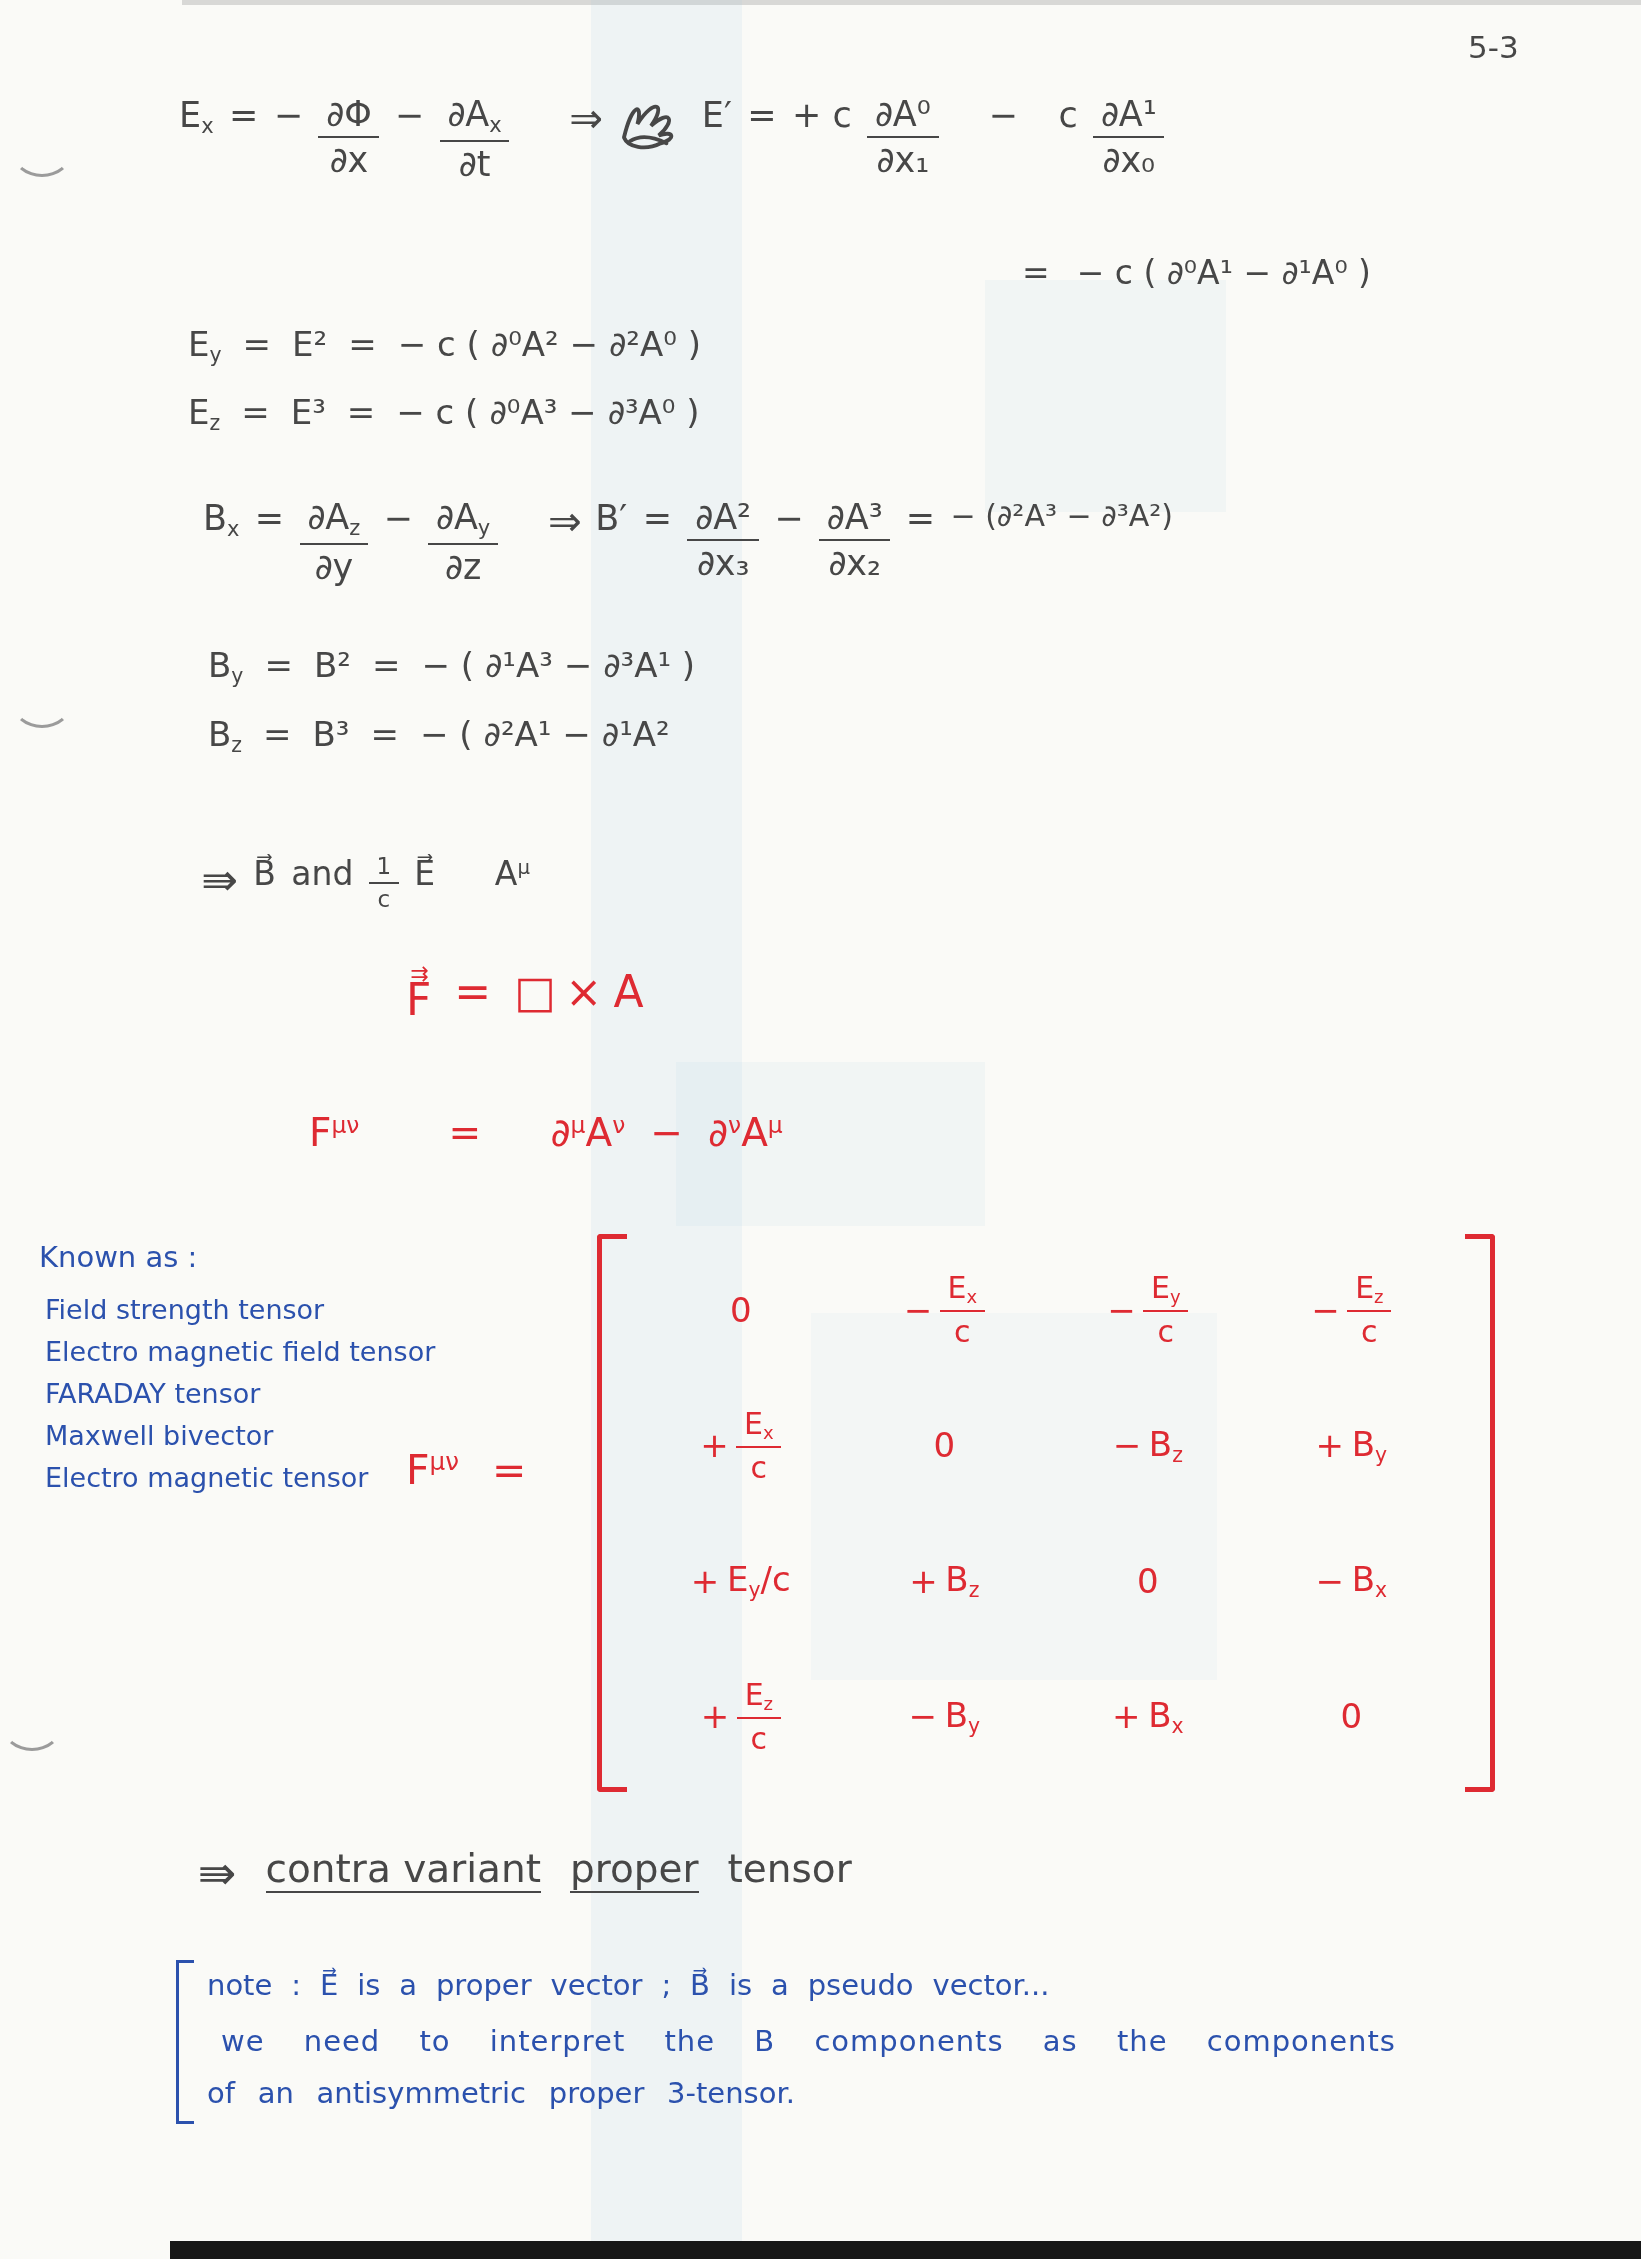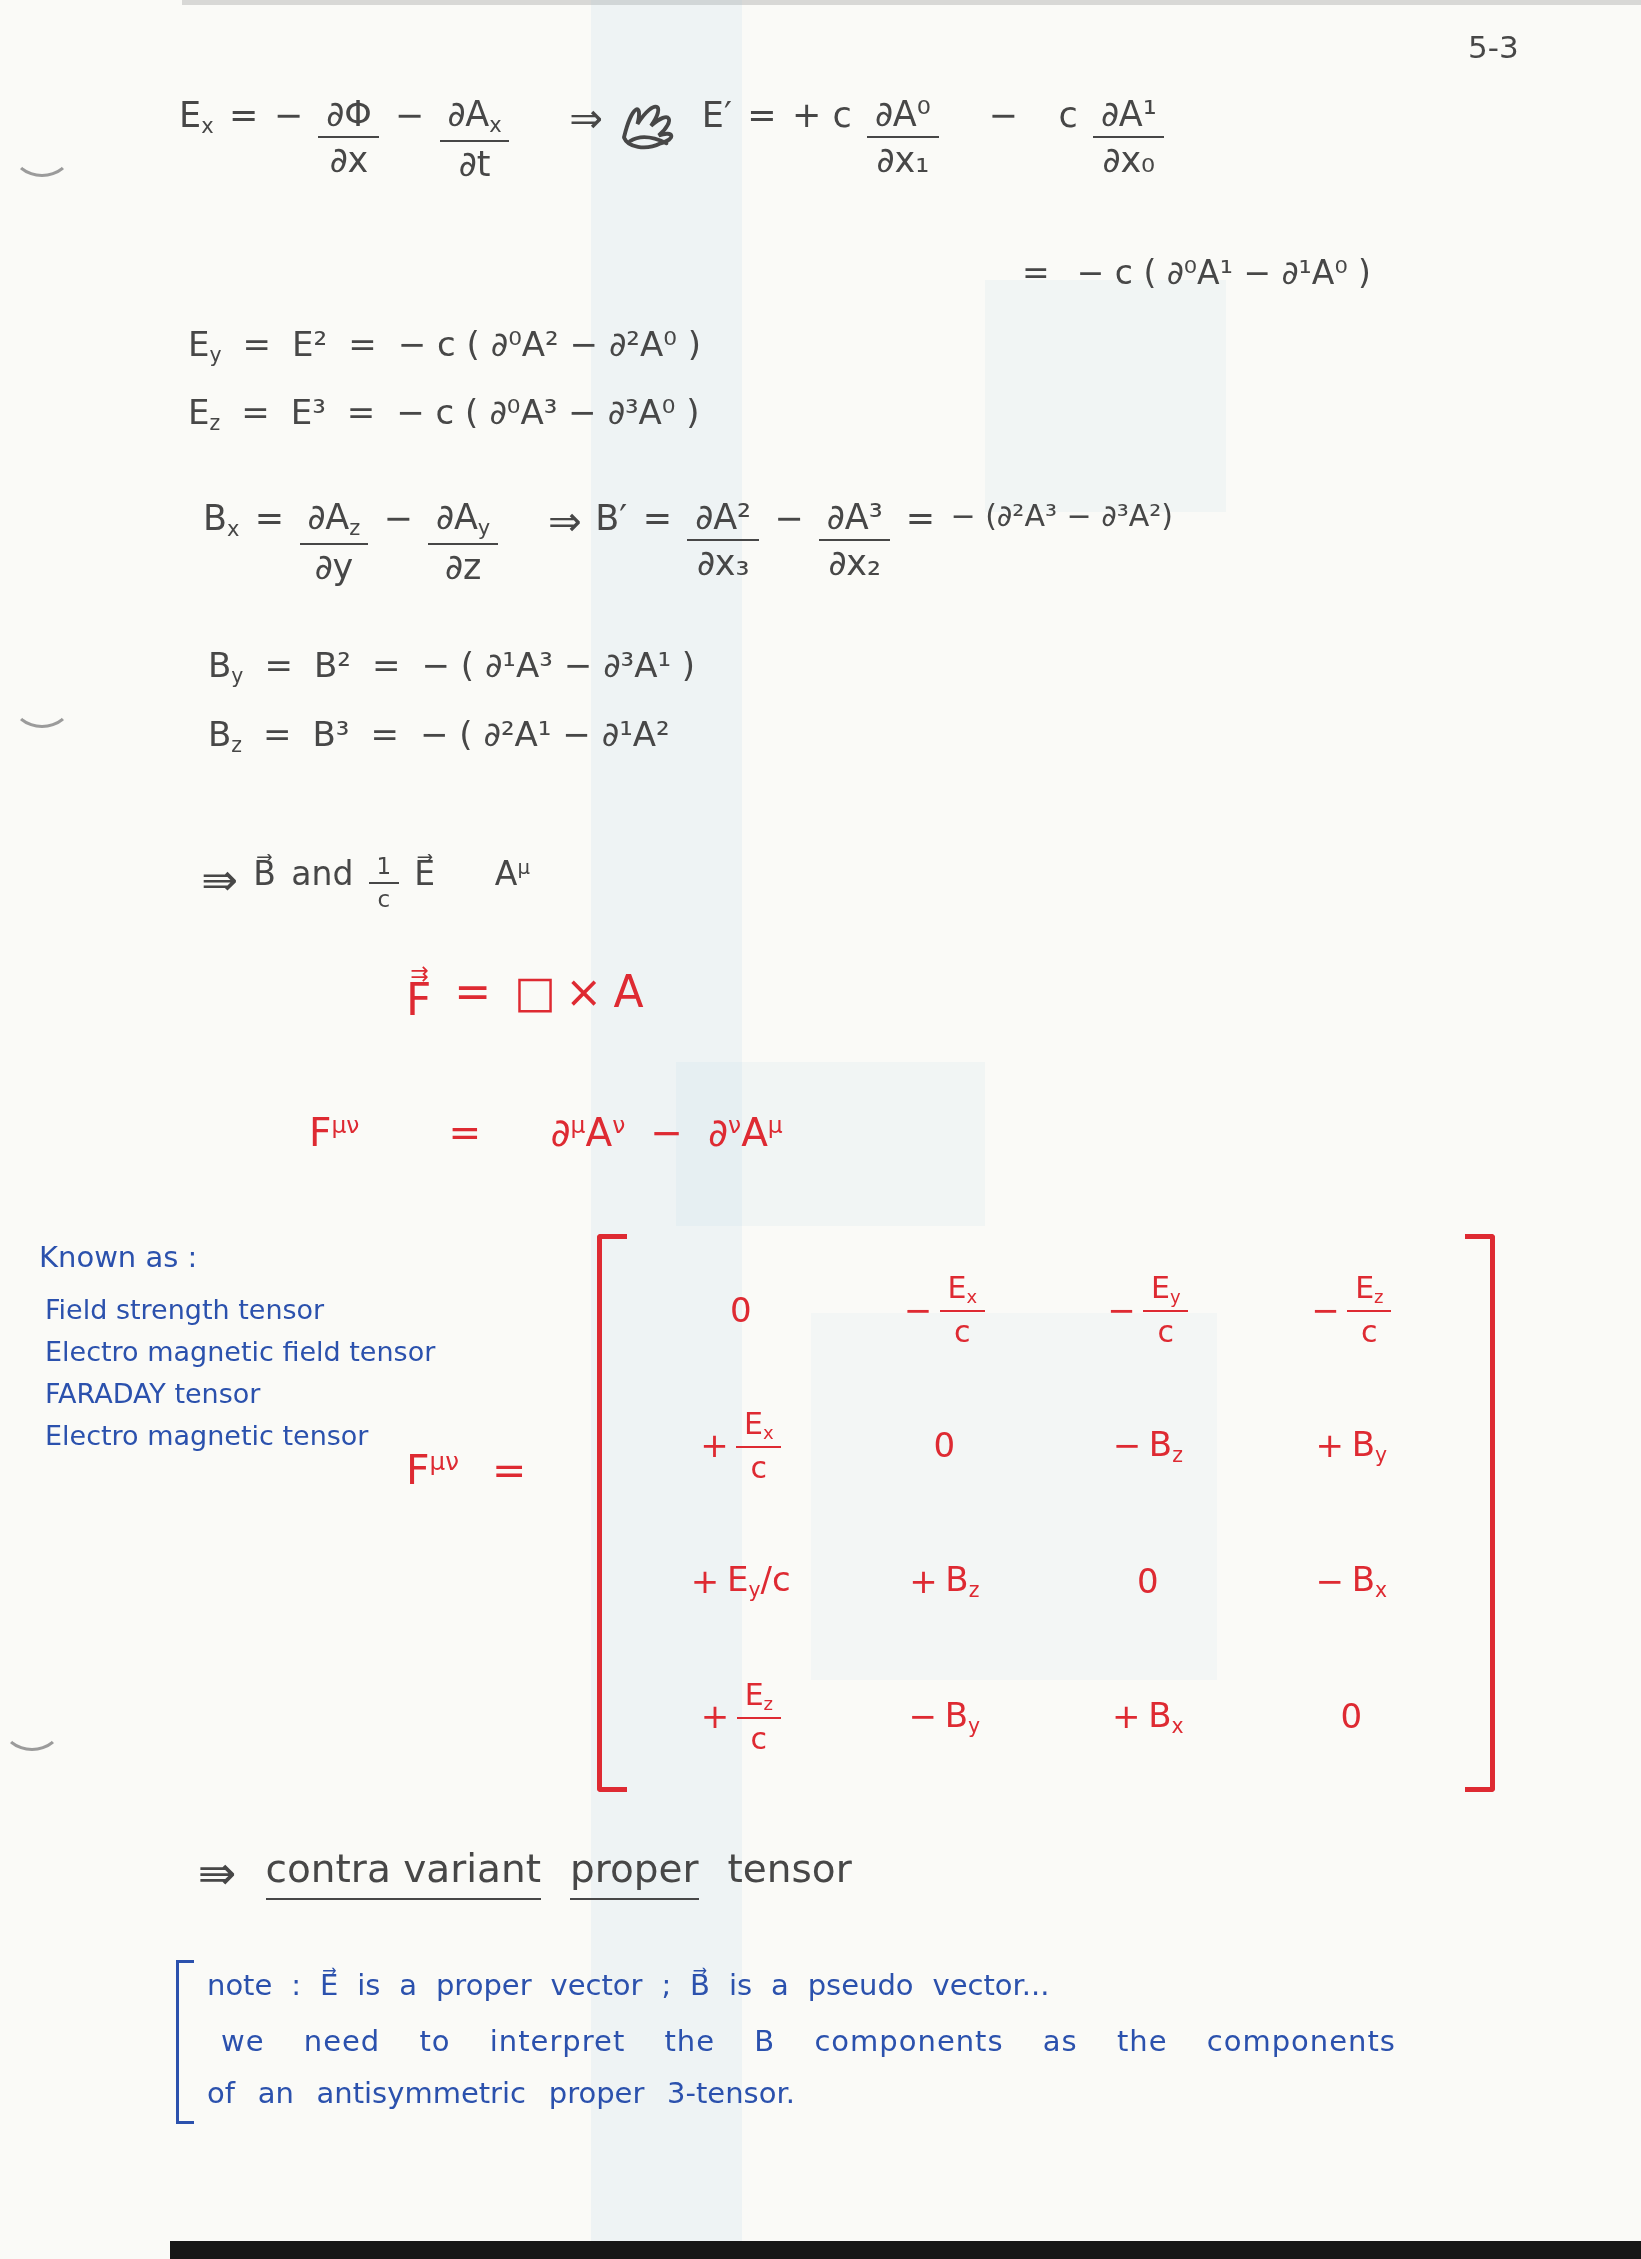--- a/index.html
+++ b/index.html
@@ -10,21 +10,21 @@
   .blue{color:#2b51ad}
   .line{position:absolute;display:flex;align-items:flex-start;white-space:nowrap;gap:15.4px}
   .t{display:inline-block}
   .frac{display:inline-flex;flex-direction:column;align-items:center;line-height:1.1;text-align:center}
   .frac .fn{border-bottom:2.9px solid currentColor;padding:0 7.7px 2.9px}
   .frac .fd{padding-top:2.9px}
   sub{font-size:0.6em;vertical-align:-0.3em}
   sup{font-size:0.6em;vertical-align:0.55em}
   .sp10{width:9.7px}.sp20{width:19.3px}.sp30{width:29px}.sp40{width:39px}
   .bigar{font-size:1.15em;letter-spacing:-1.9px}
-  .u{border-bottom:2.9px solid currentColor;padding-bottom:7px}
+  .u{border-bottom:2.9px solid currentColor;padding-bottom:0}
   .ovr{display:inline-flex;flex-direction:column;align-items:center;line-height:.75}
   .ovr .ovr-a{font-size:.5em;letter-spacing:-1.9px}
   
   .matrix{position:absolute;left:597px;top:1234px;width:898px;height:558px}
   .mbl,.mbr{position:absolute;top:0;bottom:0;width:25px;border:5.8px solid #de2a32}
   .mbl{left:0;border-right:none;border-radius:3.9px 0 0 3.9px}
   .mbr{right:0;border-left:none;border-radius:0 3.9px 3.9px 0}
   .mgrid{position:absolute;left:42px;right:42px;top:7.7px;bottom:7.7px;display:grid;
          grid-template-columns:repeat(4,1fr);grid-auto-rows:1fr}
   .cell{display:flex;align-items:center;justify-content:center;gap:7.7px;font-size:34px;color:#de2a32}
@@ -195,20 +195,21 @@
     <span class="t">−</span>
     <span class="t"><span>∂</span><sup>ν</sup><span>A</span><sup>μ</sup></span>
   </div>
 
   <div style="position:absolute;left:39px;top:1240px" class="blue">
     <div style="font-size:29px;margin-bottom:15.4px">Known as :</div>
     <div style="font-size:27px;line-height:1.55;margin-left:6px">
       <div>Field strength tensor</div>
       <div>Electro magnetic field tensor</div>
       <div>FARADAY tensor</div>
+      <div>Maxwell bivector</div>
       <div>Electro magnetic tensor</div>
     </div>
   </div>
 
   <div class="line red" style="left:406px;top:1446px;font-size:41px;gap:33px">
     <span class="t"><span>F</span><sup>μν</sup></span>
     <span class="t">=</span>
   </div>
 
   <div class="matrix">

